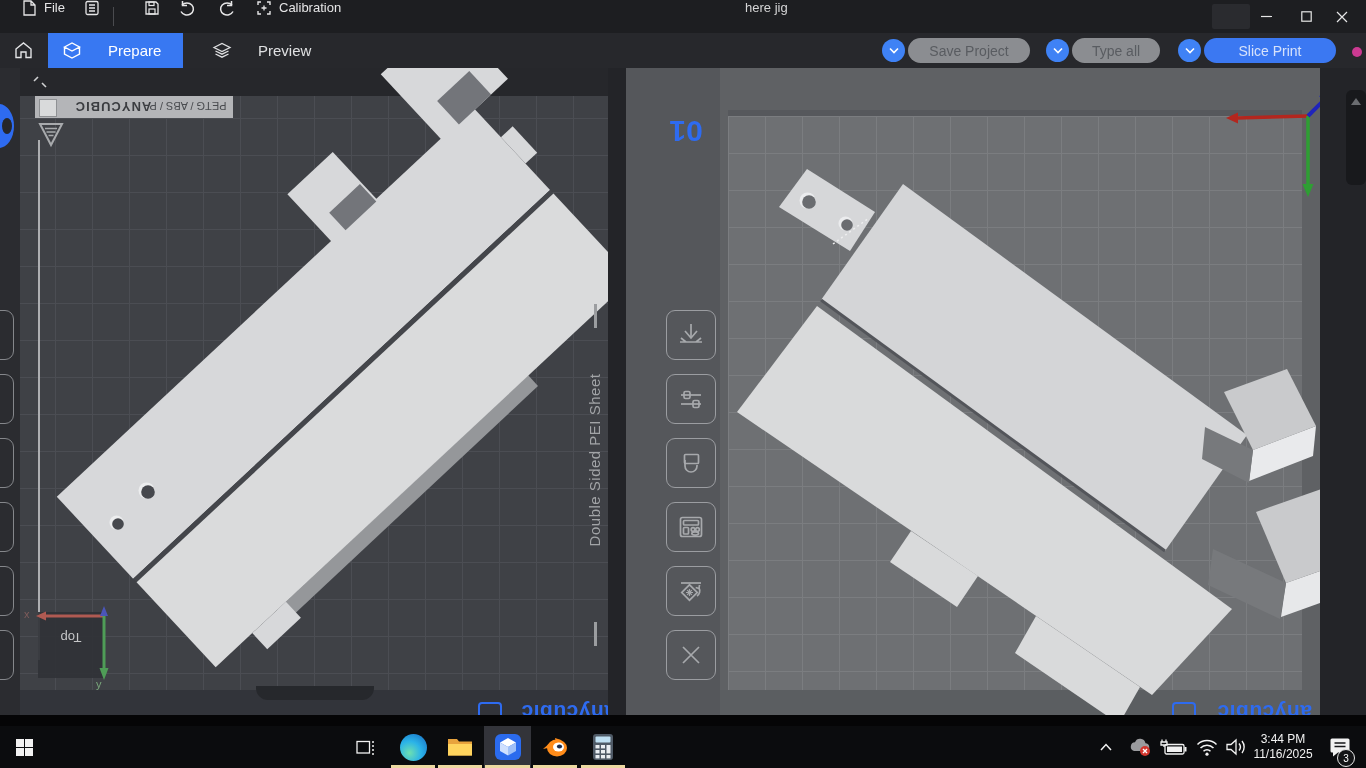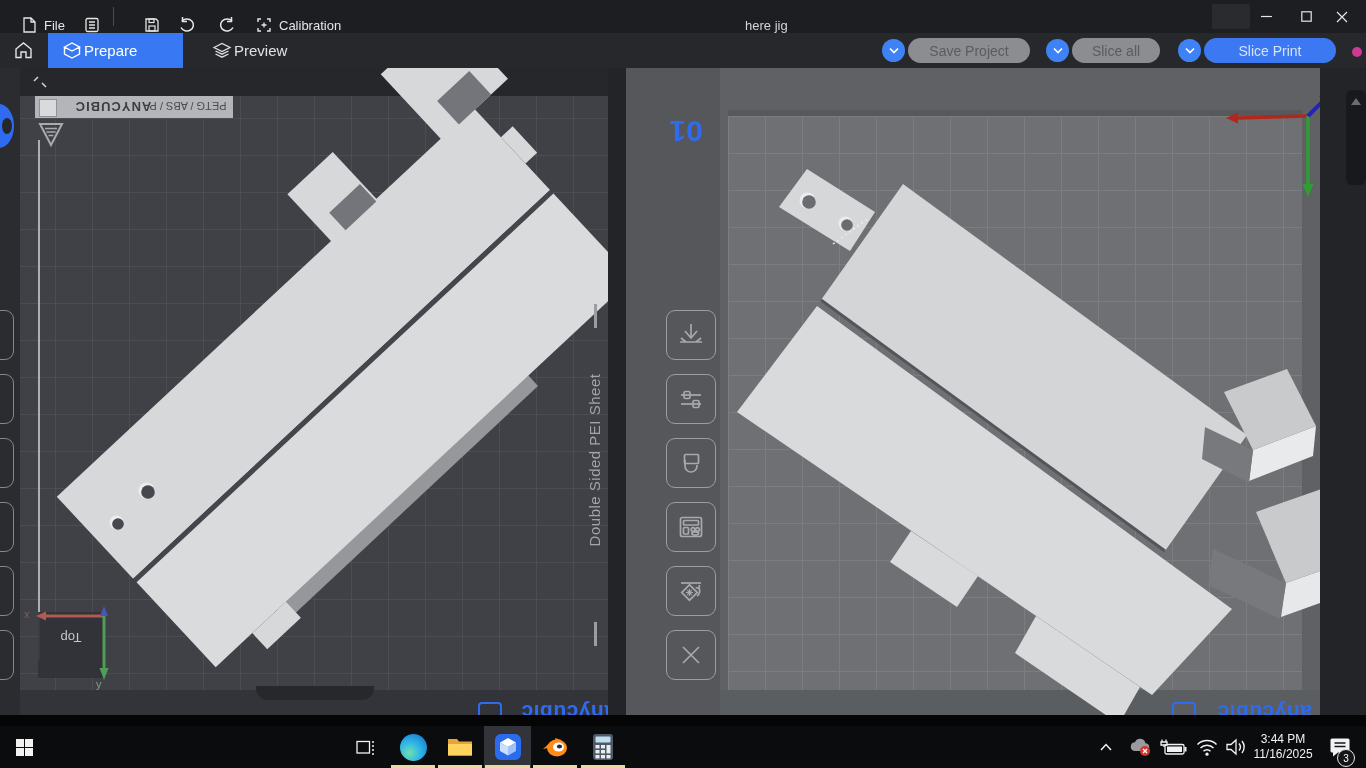--- a/index.html
+++ b/index.html
@@ -1,27 +1,27 @@
 <!DOCTYPE html>
 <html><head>
 <meta charset="utf-8">
 <style>
   html,body{margin:0;padding:0;background:#000;}
   #app{position:relative;width:1366px;height:768px;overflow:hidden;
        font-family:"Liberation Sans",sans-serif;background:#0b0c0e;}
   svg{display:block;}
   
   #titlebar{position:absolute;left:0;top:0;width:1366px;height:33px;background:#1d1e21;}
-  #titlebar .mi{position:absolute;top:0;height:33px;display:flex;align-items:flex-end;color:#e6e6e7;font-size:13px;gap:7px;}
+  #titlebar .mi{position:absolute;top:0;height:33px;display:flex;align-items:flex-start;color:#e6e6e7;font-size:13px;gap:7px;}
   .tb-div{position:absolute;left:113px;top:7px;width:1px;height:19px;background:#4a4b4f;}
   #titlebar .ghost{position:absolute;left:1212px;top:4px;width:38px;height:25px;background:#2a2b2f;border-radius:2px;}
   .winbtn{position:absolute;top:0;width:40px;height:33px;display:flex;align-items:center;justify-content:center;}
   
   #tabbar{position:absolute;left:0;top:33px;width:1366px;height:35px;background:#27282c;}
-  .tab{position:absolute;top:0;height:35px;display:flex;align-items:center;gap:2px;color:#dfe0e2;font-size:15px;padding:0 14px;}
+  .tab{position:absolute;top:0;height:35px;display:flex;align-items:center;gap:26px;color:#dfe0e2;font-size:15px;padding:0 14px;}
   .tab.active{background:#3878f2;color:#fff;}
   .chev-circle{position:absolute;top:6px;width:23px;height:23px;border-radius:50%;background:#3f82f5;display:flex;align-items:center;justify-content:center;}
   .pill{position:absolute;top:5px;height:25px;border-radius:13px;background:#8b8d91;color:#595c61;font-size:14px;display:flex;align-items:center;justify-content:center;}
   .pill.blue{background:#3b78f2;color:#d6e2fb;}
   
   #toolbar{position:absolute;left:240px;top:68px;width:943px;height:47px;background:#35373c;display:flex;align-items:center;}
   .tool{width:44px;height:47px;display:flex;align-items:center;justify-content:center;flex:0 0 auto;}
   .tool svg{stroke:#c7c8ca;fill:none;stroke-width:1.4;}
   .tool.dim svg{stroke:#63656a;}
   .tool-sep{width:1px;height:30px;background:#55575b;margin:0 8px;flex:0 0 auto;}
@@ -166,21 +166,21 @@
           <path d="M1 1.5 L5 5.5 L9 1.5" stroke="#fff" fill="none" stroke-width="1.6"></path>
         </svg>
     </div>
     <div class="pill" style="left:908px;width:122px">Save Project</div>
 
     <div class="chev-circle" style="left:1046px">
       <svg width="10" height="7" viewBox="0 0 10 7">
           <path d="M1 1.5 L5 5.5 L9 1.5" stroke="#fff" fill="none" stroke-width="1.6"></path>
         </svg>
     </div>
-    <div class="pill" style="left:1072px;width:88px">Slice all</div>
+    <div class="pill" style="left:1072px;width:88px">Type all</div>
 
     <div class="chev-circle" style="left:1178px">
       <svg width="10" height="7" viewBox="0 0 10 7">
           <path d="M1 1.5 L5 5.5 L9 1.5" stroke="#fff" fill="none" stroke-width="1.6"></path>
         </svg>
     </div>
     <div class="pill blue" style="left:1204px;width:132px">Slice Print</div>
     <div class="magenta-dot"></div>
   </div>
 

